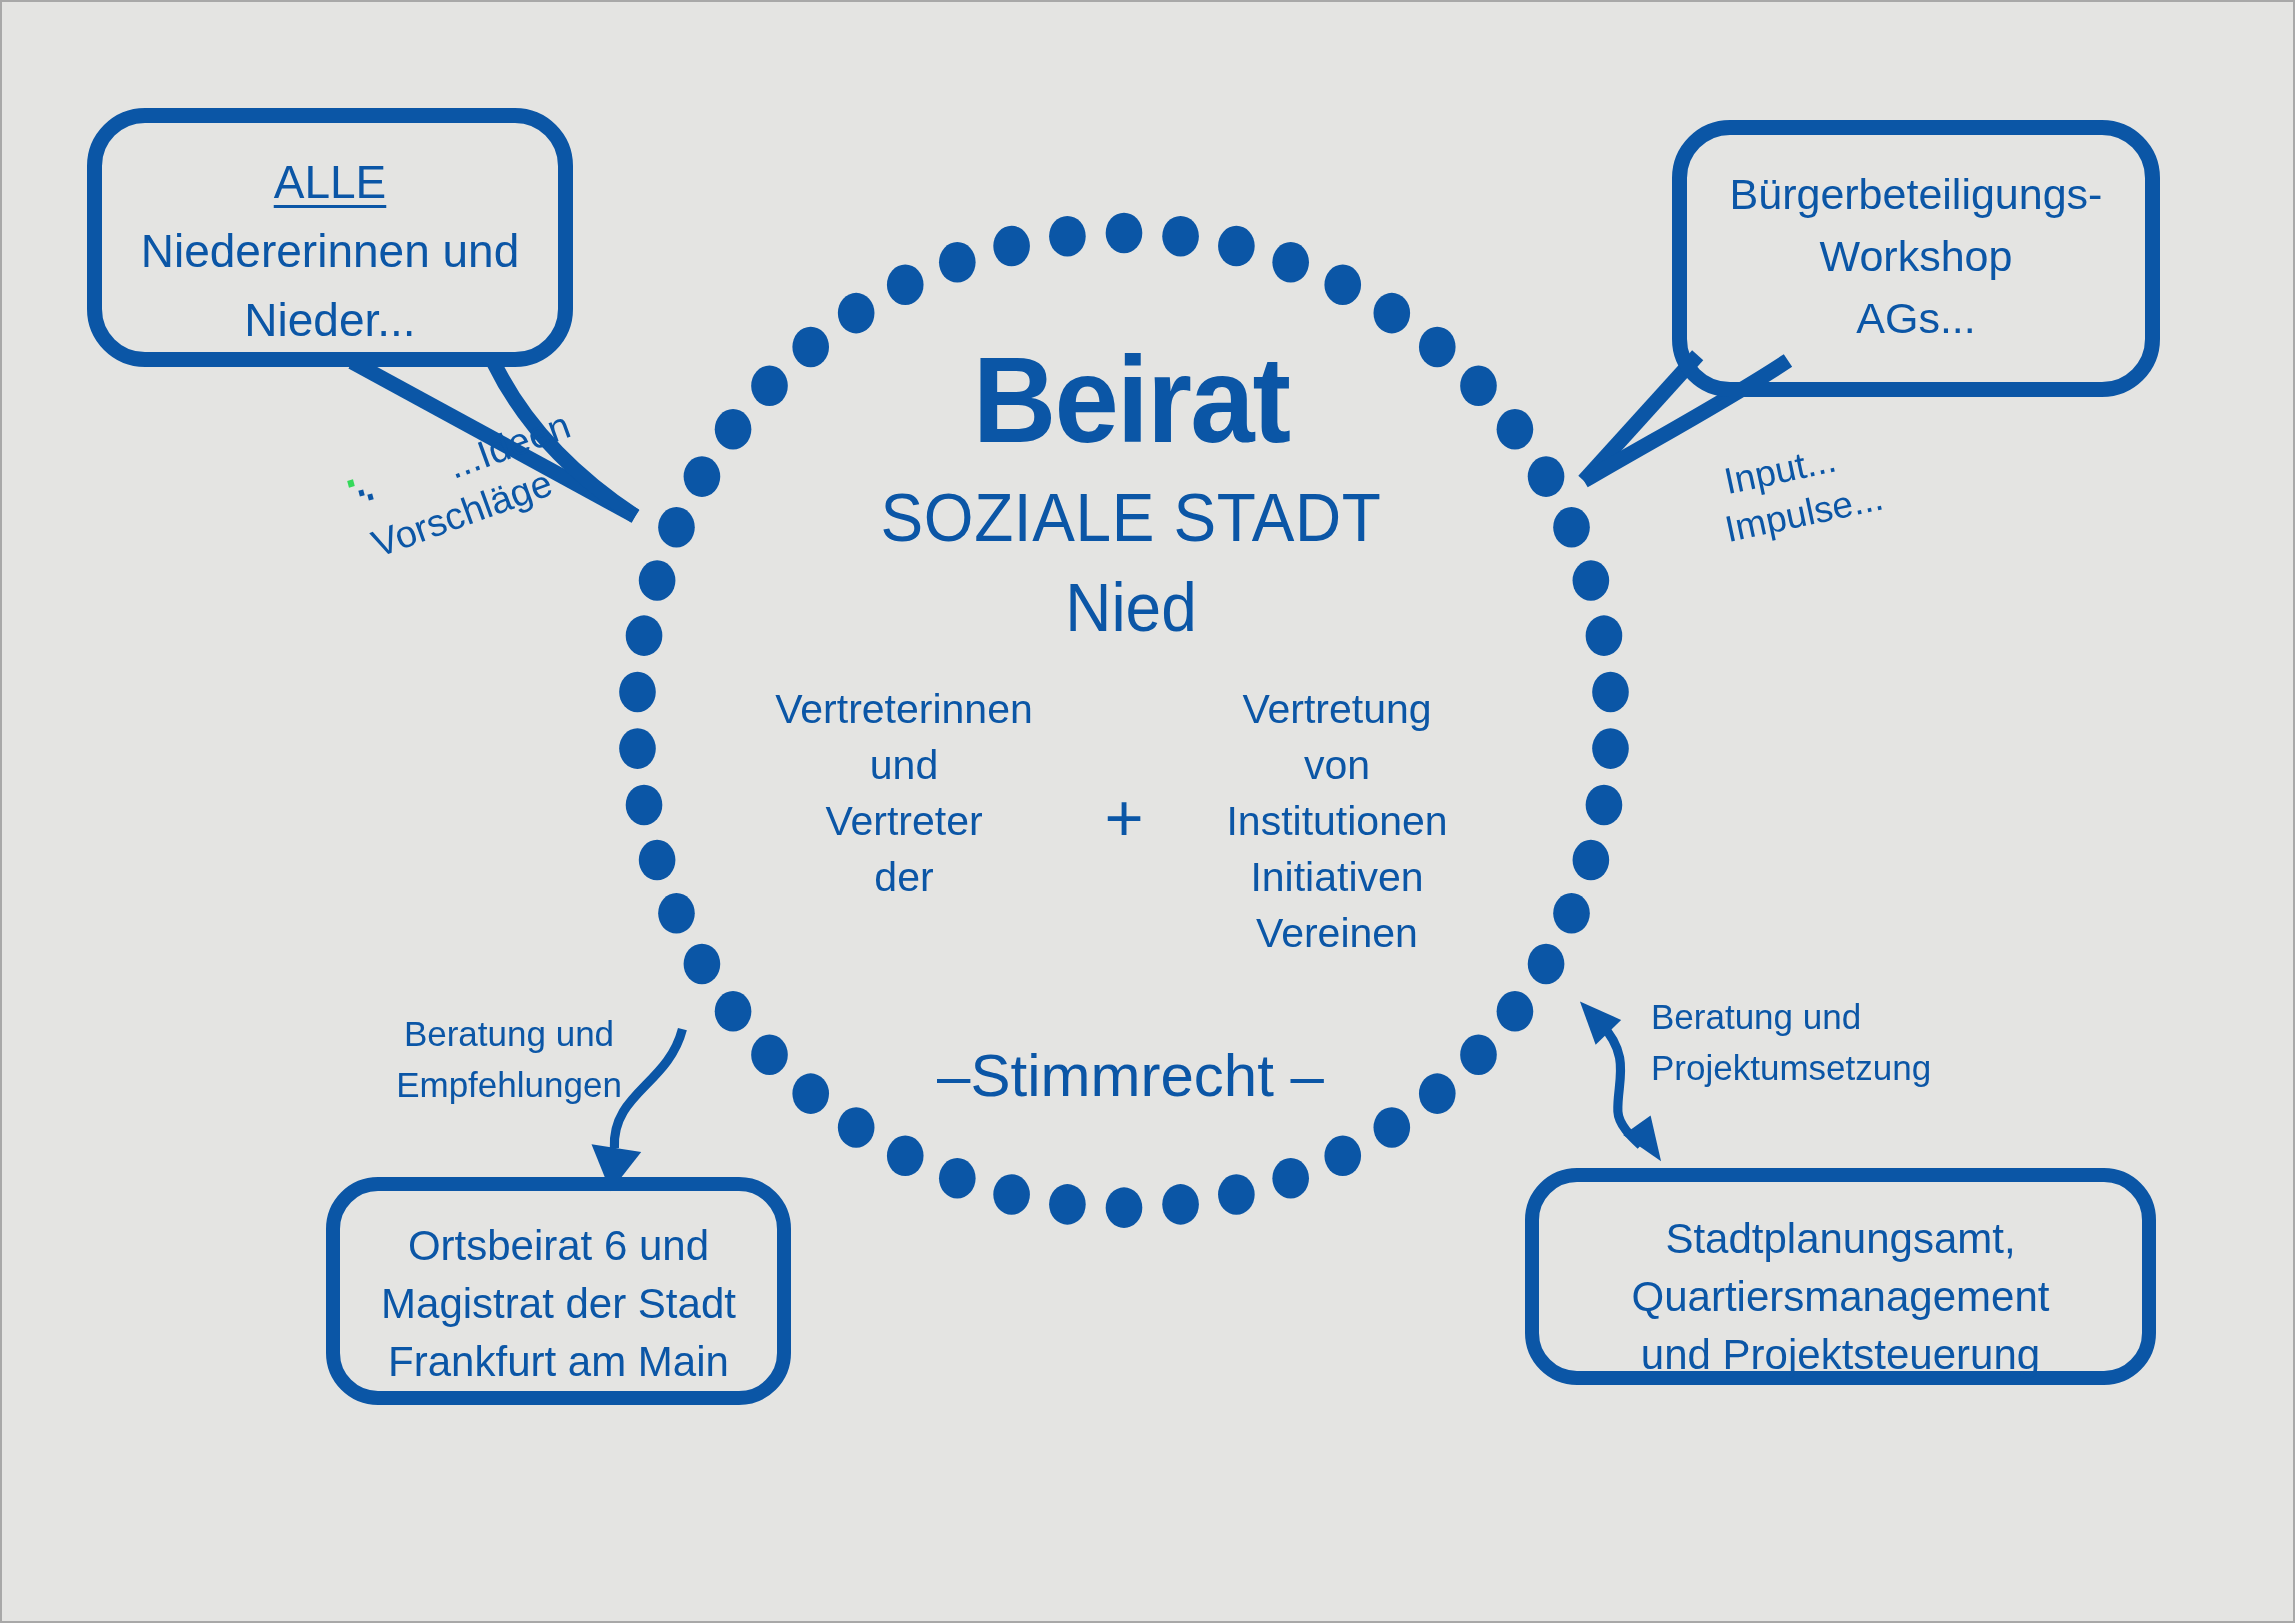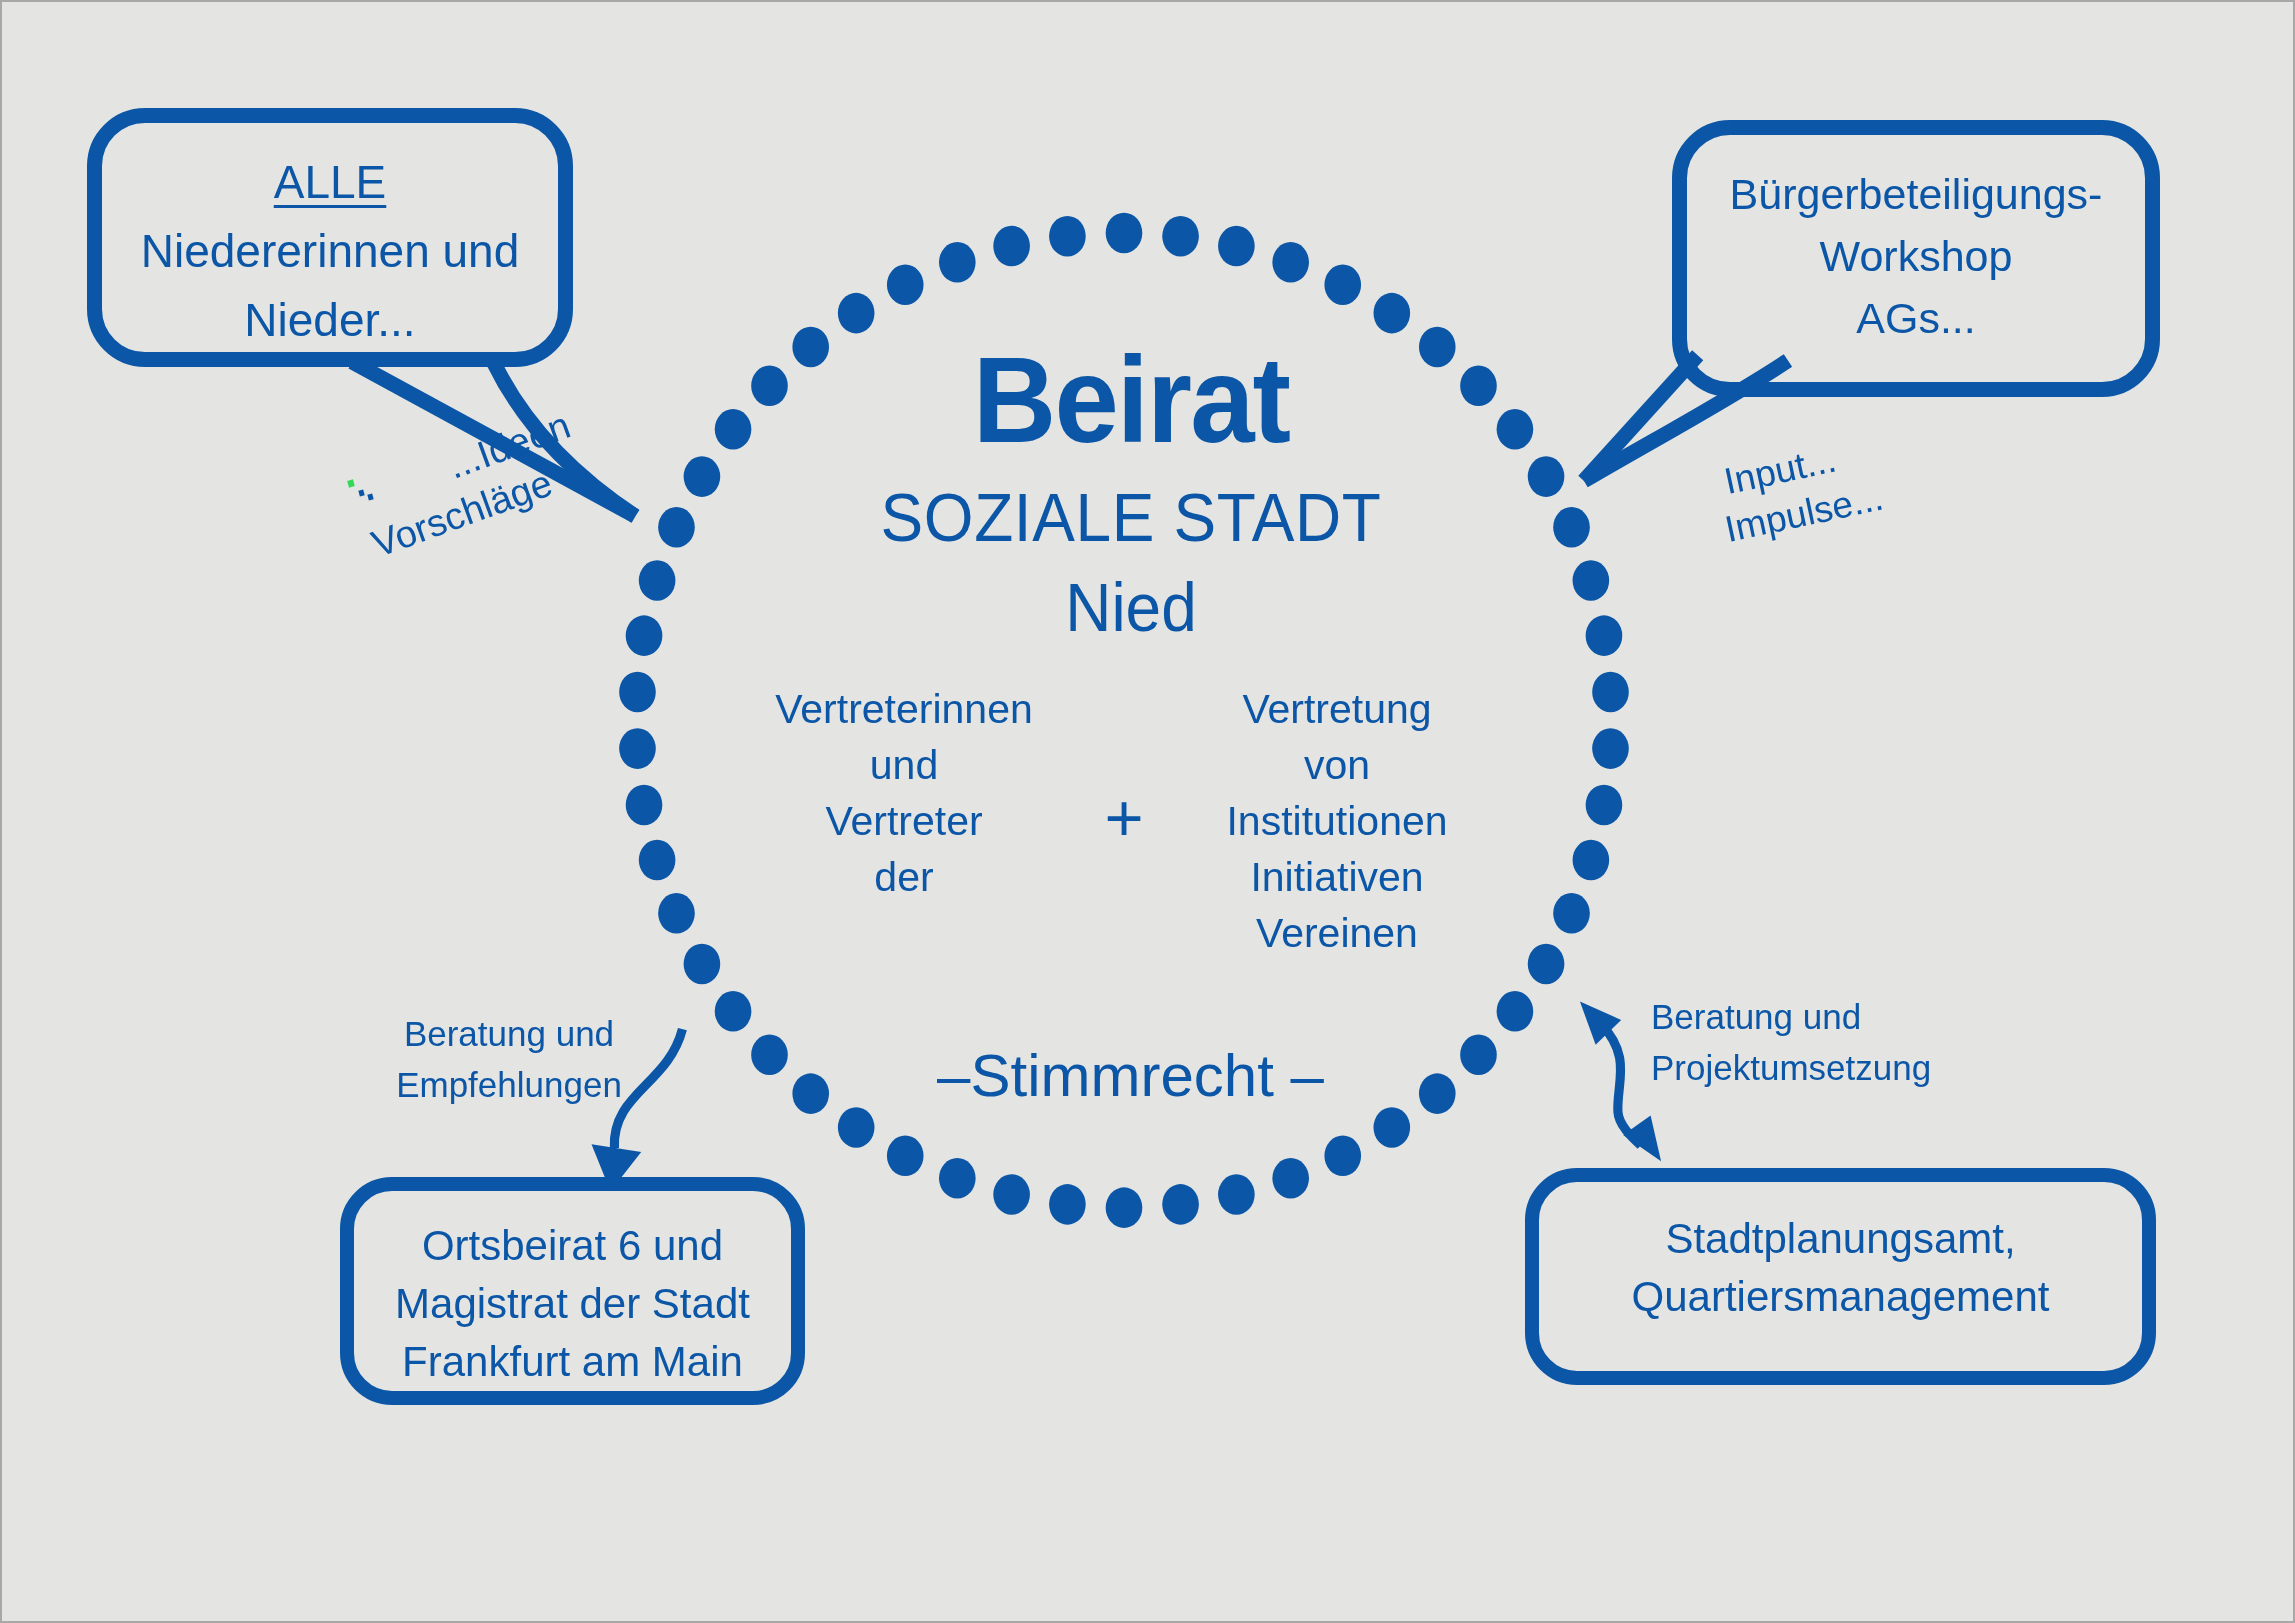--- a/index.html
+++ b/index.html
@@ -69,21 +69,21 @@
   #ideas-label{left:347px;top:476px;width:281px;transform:rotate(-20deg);transform-origin:0 0;font-size:38px;line-height:48px;}
   #ideas-label .indent{padding-left:98px;}
   #input-label{left:1709px;top:459px;width:281px;transform:rotate(-12deg);transform-origin:0 0;font-size:37px;line-height:47px;}
   #input-label .indent{padding-left:9.2px;}
 
   
   #flow-left{left:363px;top:1006px;width:288px;text-align:center;font-size:35px;line-height:51px;}
   #flow-right{left:1649px;top:989px;width:340px;text-align:left;font-size:35px;line-height:51px;}
 
   
-  #box-bl{left:338px;top:1175px;width:465px;height:228px;padding-top:26px;}
+  #box-bl{left:324px;top:1175px;width:465px;height:228px;padding-top:26px;}
   #box-bl .line{font-size:42px;line-height:58px;}
   #box-br{left:1523px;top:1166px;width:631px;height:217px;padding-top:28px;}
   #box-br .line{font-size:42px;line-height:58px;}
 
   
   .speck{position:absolute;}
   #speck-green{left:346px;top:478px;width:5.9px;height:7.2px;background:var(--green,#35d95a);transform:rotate(-15deg);}
   #speck-blue-1{left:357px;top:488px;width:5.2px;height:5.9px;background:var(--accent);transform:rotate(-15deg);}
   #speck-blue-2{left:366px;top:492px;width:5.2px;height:5.9px;background:var(--accent);transform:rotate(-15deg);}
 </style>
@@ -234,16 +234,17 @@
 
   <div class="roundbox" id="box-bl">
     <div class="line">Ortsbeirat 6 und</div>
     <div class="line">Magistrat der Stadt</div>
     <div class="line">Frankfurt am Main</div>
   </div>
 
   <div class="roundbox" id="box-br">
     <div class="line">Stadtplanungsamt,</div>
     <div class="line">Quartiersmanagement</div>
+    <div class="line">und Projektsteuerung</div>
   </div>
 
 </div>
 
 
 </body></html>

